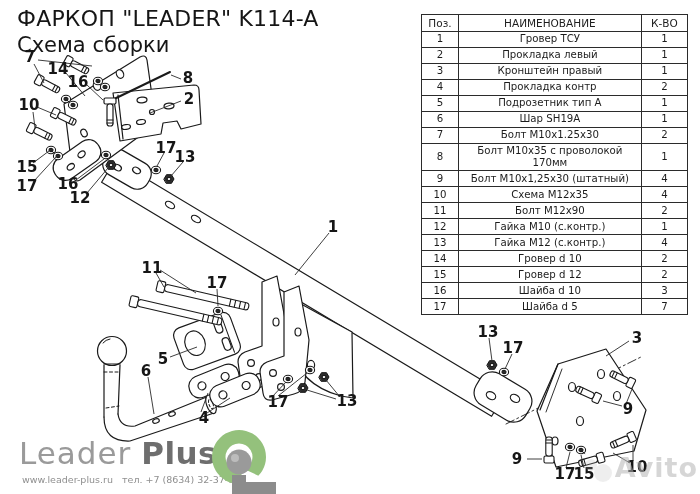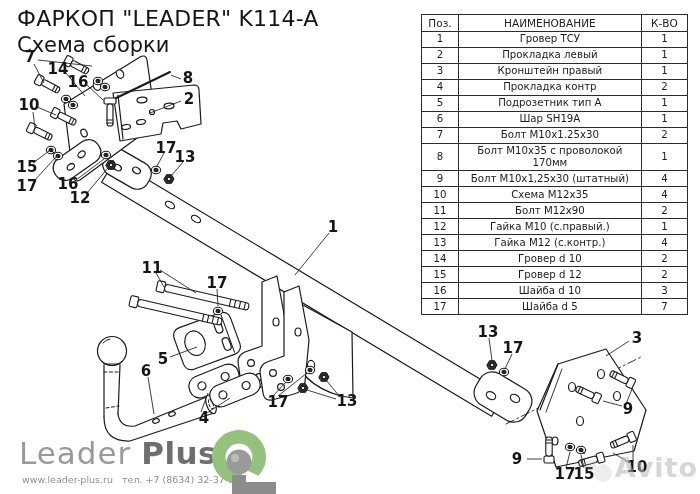--- a/index.html
+++ b/index.html
@@ -331,21 +331,21 @@
         <td>Схема М12х35</td>
         <td>4</td>
       </tr>
       <tr>
         <td>11</td>
         <td>Болт М12х90</td>
         <td>2</td>
       </tr>
       <tr>
         <td>12</td>
-        <td>Гайка  М10 (с.правый.)</td>
+        <td>Гайка  М10 (с.контр.)</td>
         <td>1</td>
       </tr>
       <tr>
         <td>13</td>
         <td>Гайка М12 (с.контр.)</td>
         <td>4</td>
       </tr>
       <tr>
         <td>14</td>
         <td>Гровер d 10</td>

